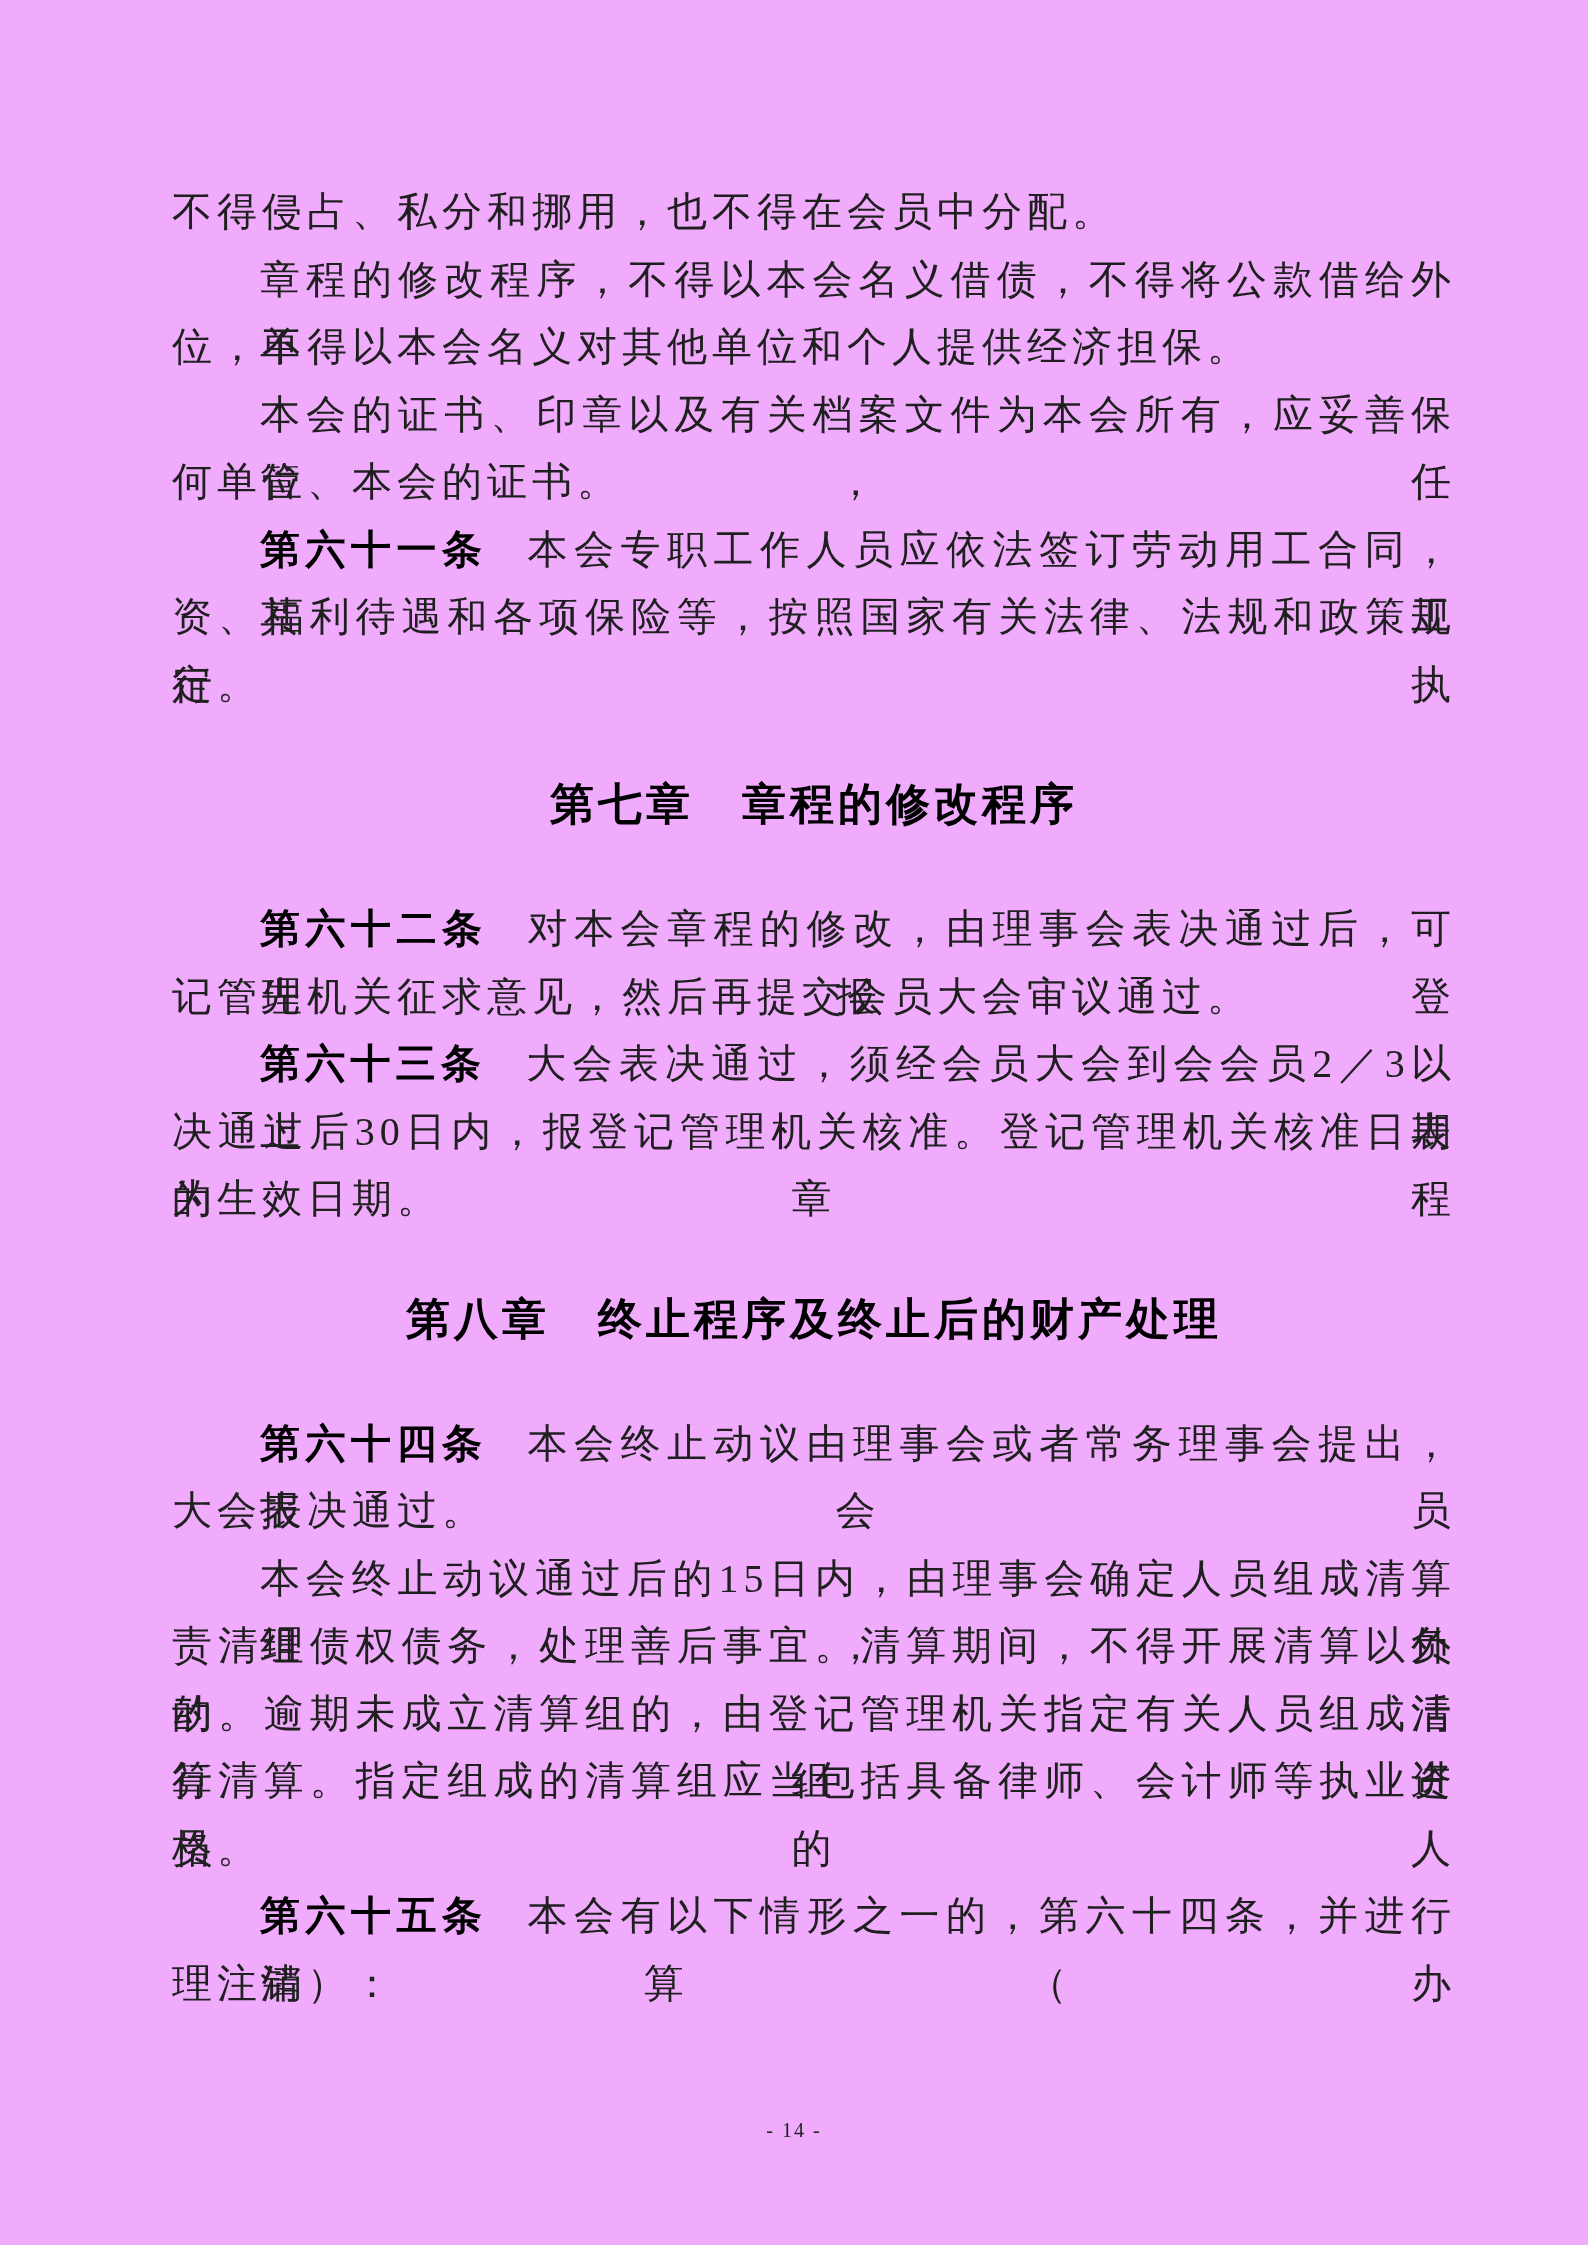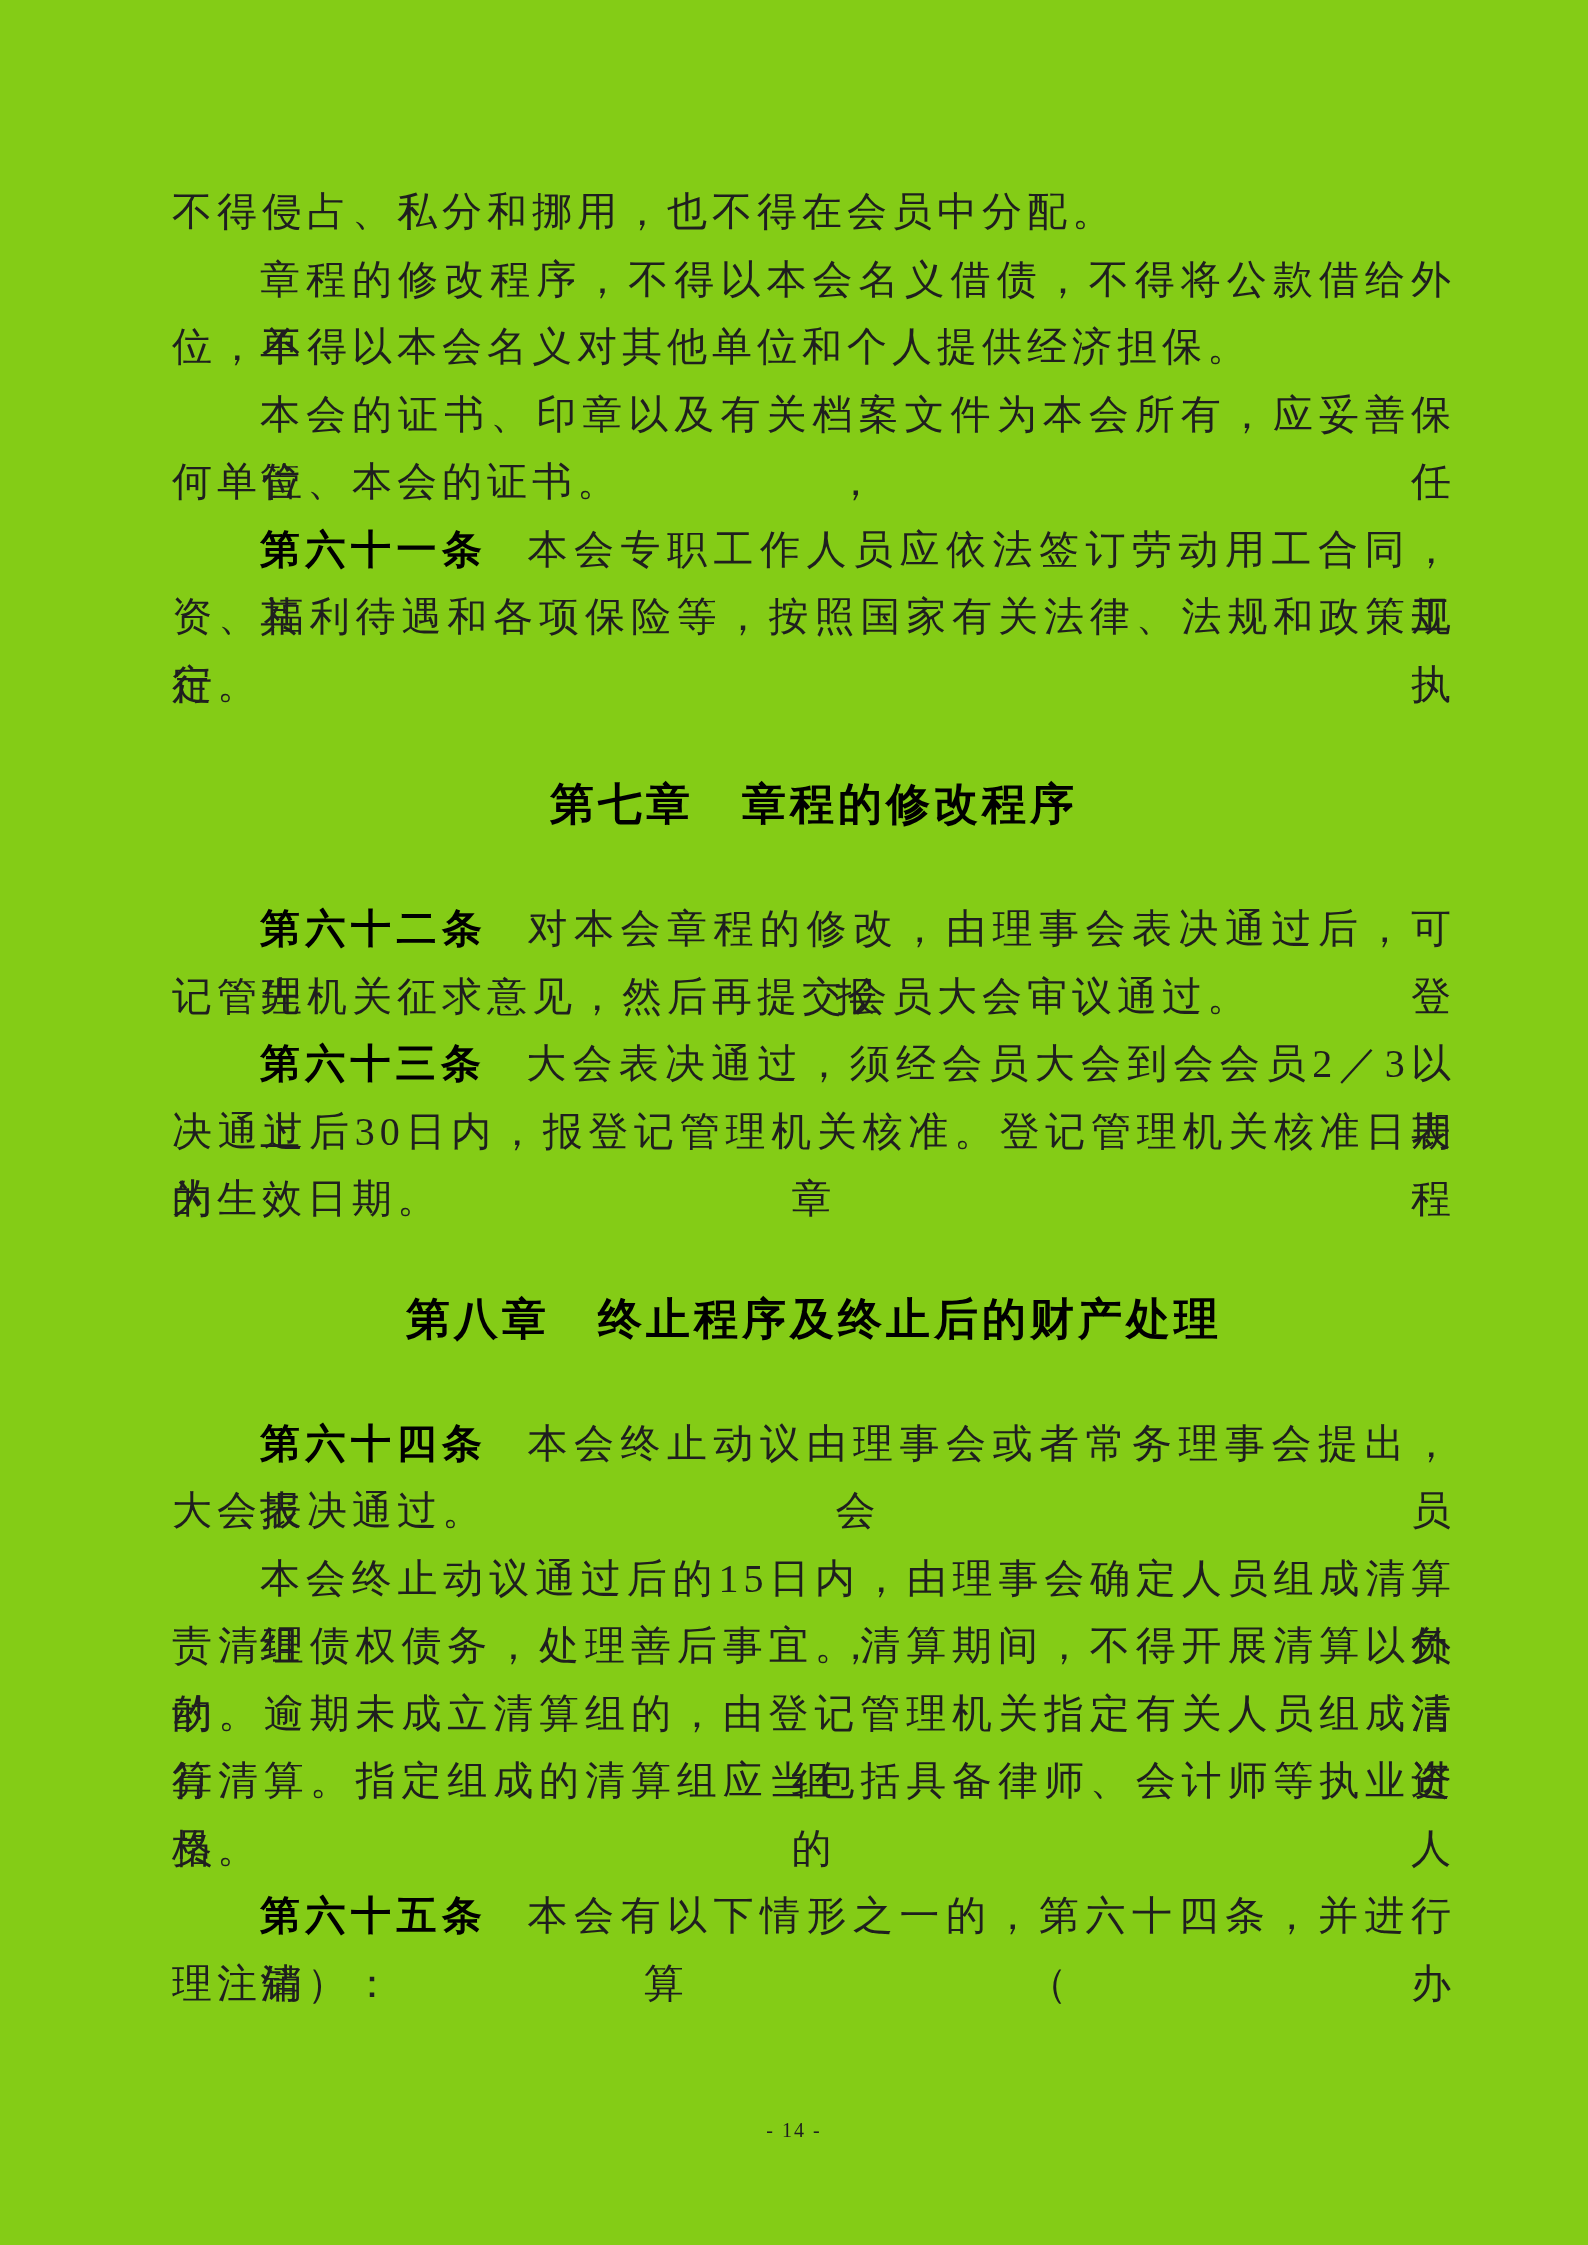--- a/index.html
+++ b/index.html
@@ -5,21 +5,21 @@
   html, body {
     margin: 0;
     padding: 0;
     background: #e8e8e8;
   }
   .page {
     position: relative;
     width: 1588px;
     height: 2245px;
     margin: 0 auto;
-    background: #84cc16;
+    background: #f0abfc;
     overflow: hidden;
     font-family: "Liberation Serif", "DejaVu Serif", serif;
     color: #1f1f1f;
   }
   .doc {
     position: absolute;
     left: 172px;
     top: 0;
     width: 1284px;
     padding-top: 178px;

